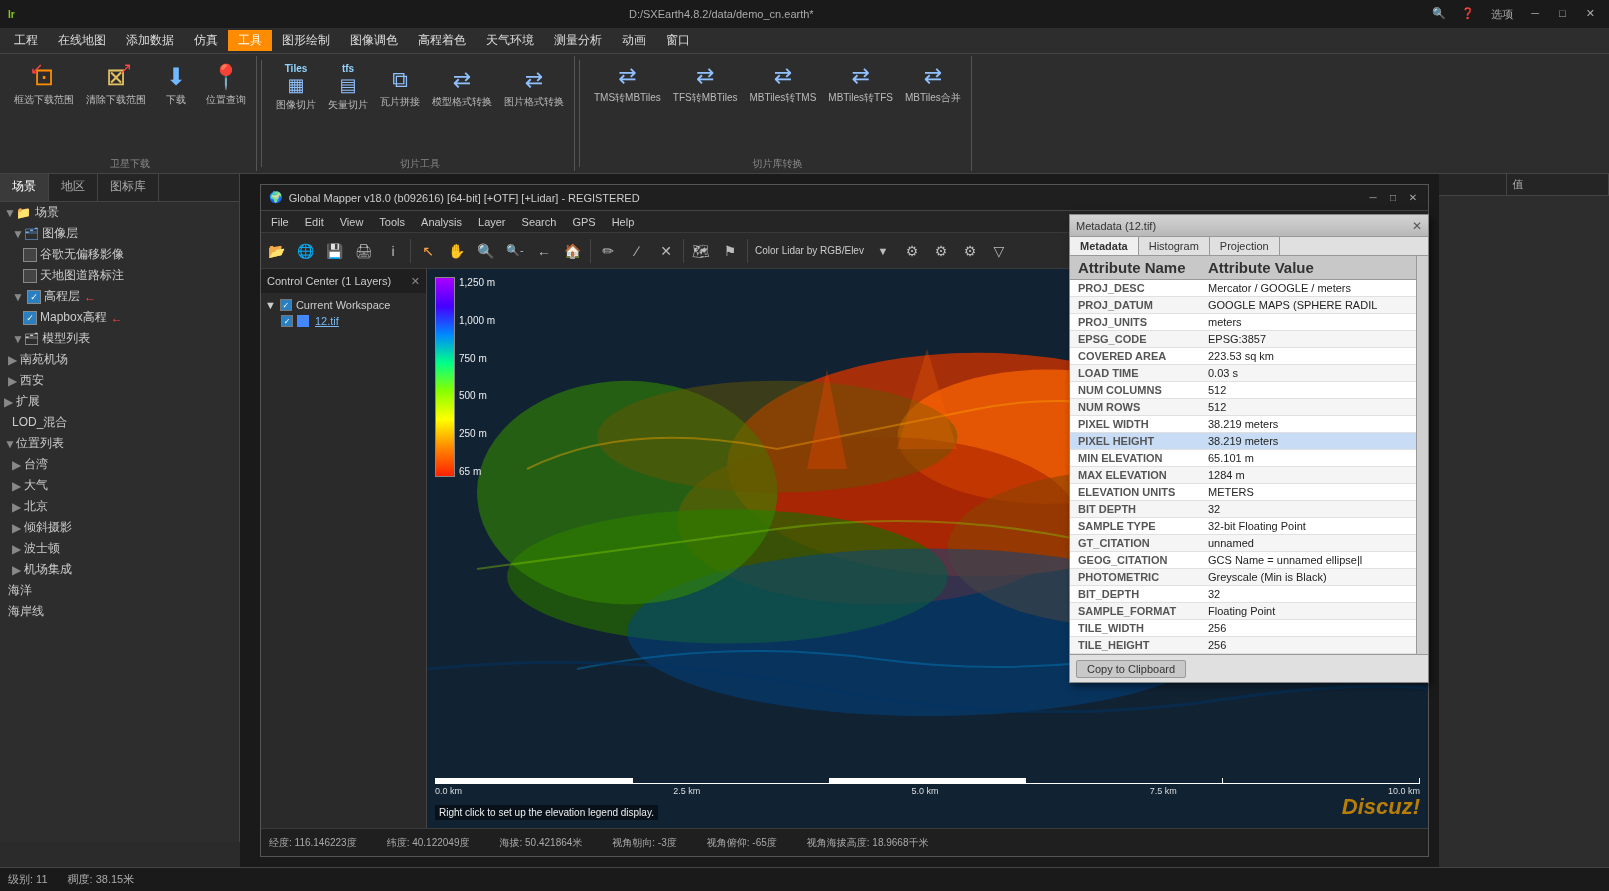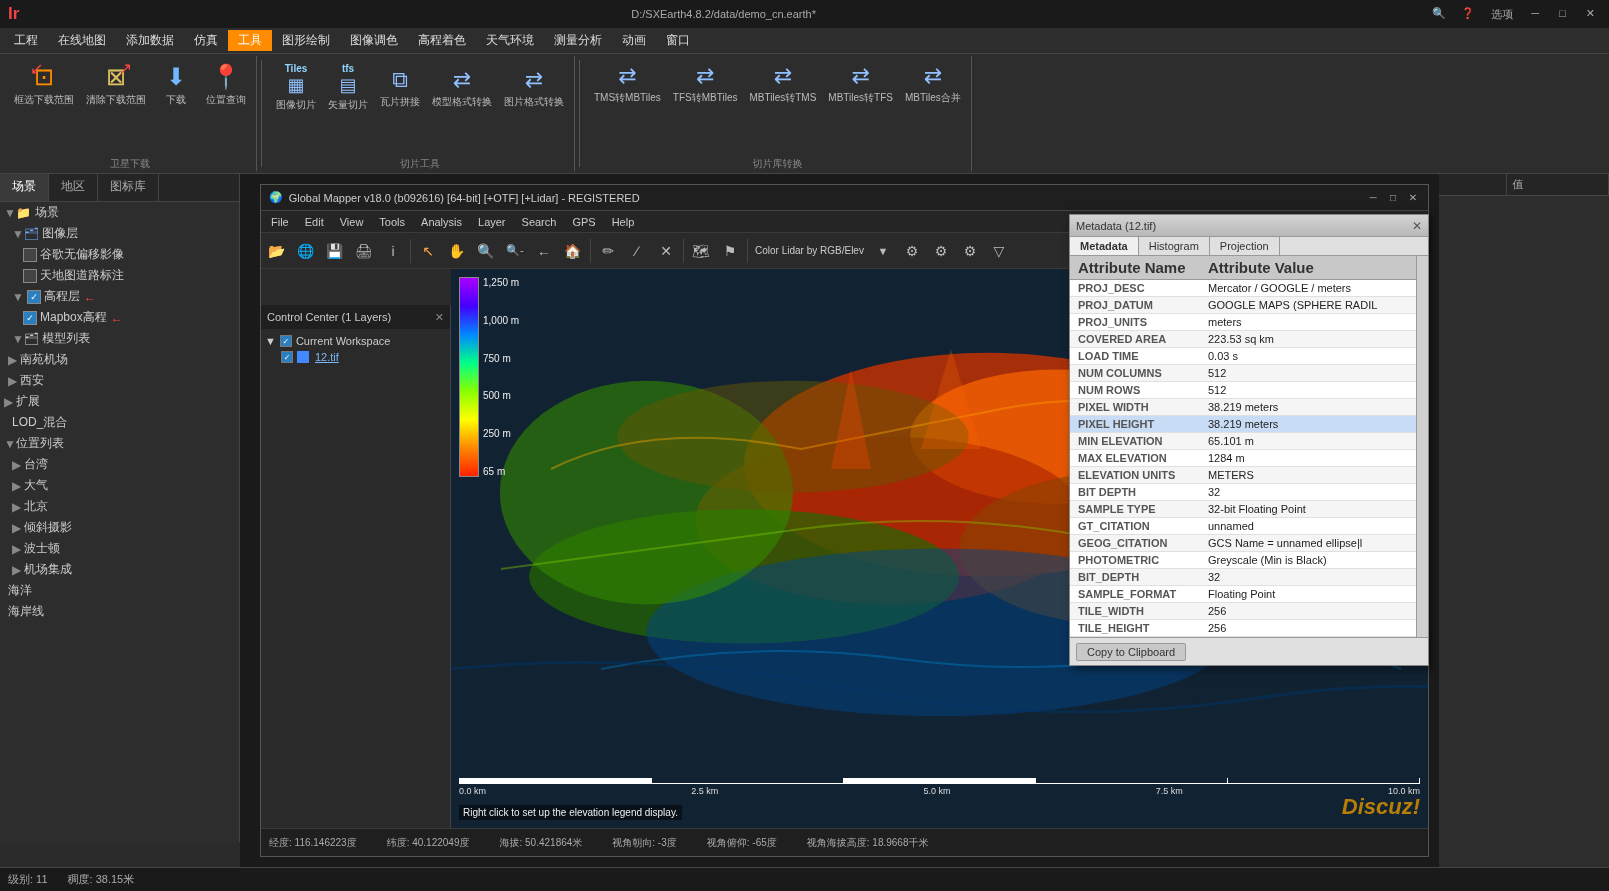--- a/index.html
+++ b/index.html
@@ -51,21 +51,21 @@
     .gm-ctrl { width: 14px; height: 14px; display: flex; align-items: center; justify-content: center; cursor: pointer; font-size: 10px; color: #aaa; }
     #gm-menubar { background: #252525; height: 22px; display: flex; align-items: center; padding: 0 2px; border-bottom: 1px solid #3a3a3a; }
     .gm-menu { padding: 1px 8px; cursor: pointer; color: #ccc; font-size: 11px; }
     #gm-toolbar { background: #2a2a2a; height: 36px; border-bottom: 1px solid #3a3a3a; display: flex; align-items: center; padding: 2px; gap: 1px; }
     .gm-tb-btn { width: 28px; height: 28px; display: flex; align-items: center; justify-content: center; cursor: pointer; border: 1px solid transparent; border-radius: 2px; color: #bbb; font-size: 14px; }
     .gm-sep { width: 1px; height: 24px; background: #444; margin: 0 2px; }
     .gm-colorbar-label { font-size: 10px; color: #ccc; padding: 0 4px; }
     #gm-content { flex: 1; display: flex; overflow: hidden; }
 
     
-    #control-center { width: 190px; background: #2a2a2a; border-right: 1px solid #444; margin-top: 36px; }
+    #control-center { width: 166px; background: #2a2a2a; border-right: 1px solid #444; }
     #cc-titlebar { background: #1f1f1f; height: 24px; display: flex; align-items: center; padding: 0 6px; font-size: 11px; color: #ccc; justify-content: space-between; }
     .cc-close { cursor: pointer; color: #888; }
     #cc-body { padding: 4px; }
     .cc-workspace { display: flex; align-items: center; gap: 4px; font-size: 11px; color: #ccc; padding: 2px 0; }
     .cc-layer { display: flex; align-items: center; gap: 4px; font-size: 11px; color: #7bb8f5; padding: 2px 0 2px 16px; }
     .cc-checkbox { width: 12px; height: 12px; border: 1px solid #777; background: #555; display: inline-flex; align-items: center; justify-content: center; font-size: 8px; }
     .cc-checkbox.checked { background: #2a7fc1; color: #fff; }
 
     
     #map-view { flex: 1; position: relative; overflow: hidden; background: #111; }
@@ -97,21 +97,21 @@
     .meta-footer-btn { background: #c8c8c8; border: 1px solid #999; padding: 2px 10px; font-size: 11px; cursor: pointer; color: #333; border-radius: 2px; }
     .scrollbar-indicator { width: 12px; background: #d0d0d0; border-left: 1px solid #999; }
 
     
     #discuz { position: absolute; bottom: 8px; right: 8px; font-size: 22px; font-weight: bold; color: #cc8800; font-style: italic; opacity: 0.9; }
   </style>
 </head>
 <body>
 
 <div id="titlebar">
-  <span style="font-weight:bold;color:#ef4444;font-size:17px;">Ir</span>
+  <span style="font-weight:bold;color:#84cc16;font-size:10px;">Ir</span>
   <span style="flex:1;text-align:center;">D:/SXEarth4.8.2/data/demo_cn.earth*</span>
   <div class="controls">
     <span style="cursor:pointer;padding:0 4px;font-size:11px;color:#aaa;">🔍</span>
     <span style="cursor:pointer;padding:0 4px;font-size:11px;color:#aaa;">❓</span>
     <span style="cursor:pointer;padding:0 4px;font-size:11px;color:#aaa;">选项</span>
     <span style="cursor:pointer;padding:0 6px;font-size:11px;color:#aaa;">─</span>
     <span style="cursor:pointer;padding:0 6px;font-size:11px;color:#aaa;">□</span>
     <span style="cursor:pointer;padding:0 6px;font-size:11px;color:#aaa;">✕</span>
   </div>
 </div>
@@ -522,20 +522,24 @@
               </tr>
               <tr>
                 <td>PROJ_DATUM</td>
                 <td>GOOGLE MAPS (SPHERE RADIL</td>
               </tr>
               <tr>
                 <td>PROJ_UNITS</td>
                 <td>meters</td>
               </tr>
               <tr>
+                <td>EPSG_CODE</td>
+                <td>EPSG:3857</td>
+              </tr>
+              <tr>
                 <td>COVERED AREA</td>
                 <td>223.53 sq km</td>
               </tr>
               <tr>
                 <td>LOAD TIME</td>
                 <td>0.03 s</td>
               </tr>
               <tr>
                 <td>NUM COLUMNS</td>
                 <td>512</td>

